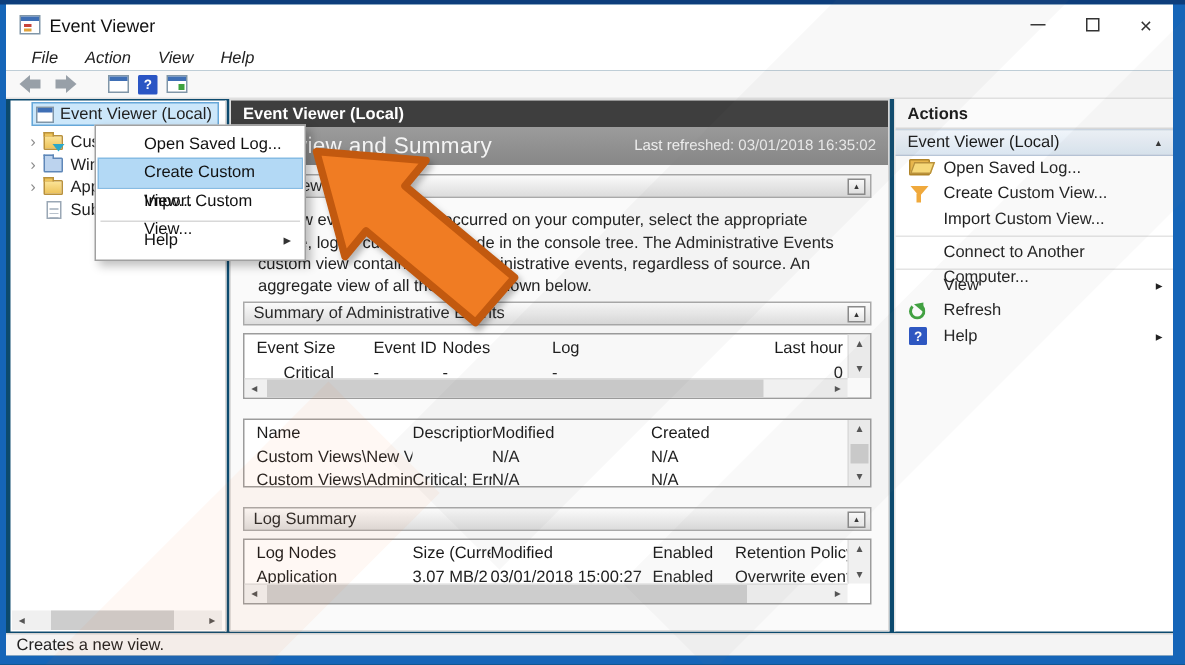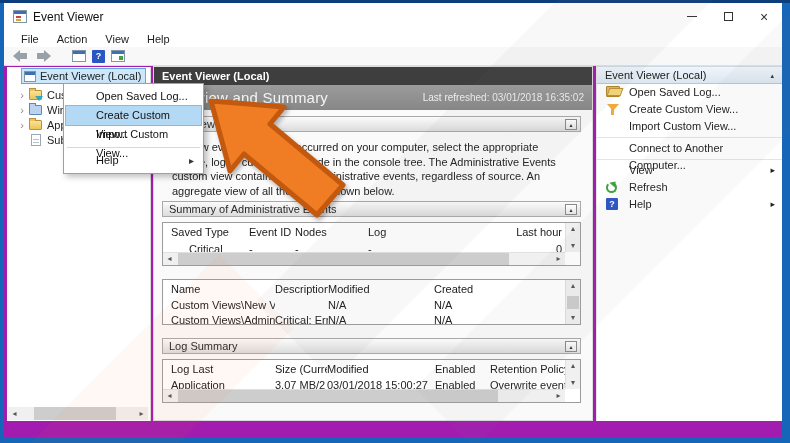--- a/index.html
+++ b/index.html
@@ -8,38 +8,38 @@
     font-family:"Liberation Sans","DejaVu Sans",sans-serif;
     background:#1565b8;
     position:relative;
     font-size:11px;
     color:#1a1a1a;
   }
   .desktop-top-edge { position:absolute; left:0; top:0; right:0; height:3px; background:#0d3e7c; }
 
   .window {
     position:absolute; left:4px; top:3px; width:778px; height:434px;
-    background:#a21caf;
+    background:#0c4a6e;
   }
 
   
   .titlebar { position:absolute; left:0; top:0; right:0; height:27px; background:#ffffff; display:flex; align-items:center; }
   .app-icon { width:14px; height:13px; margin:0 6px 0 9px; border:1px solid #8096a8; background:#fff; position:relative; }
   .app-icon::before { content:""; position:absolute; left:0; top:0; right:0; height:3px; background:#3f6fb5; }
   .app-icon::after { content:""; position:absolute; left:2px; top:5px; width:5px; height:2px; background:#c8443a; box-shadow:0 3px 0 #e0a23a; }
   .title-text { font-size:12px; color:#111; }
   .win-controls { margin-left:auto; display:flex; height:100%; }
   .win-btn { width:36px; height:100%; display:flex; align-items:center; justify-content:center; color:#333; }
   .glyph-min { width:10px; border-top:1px solid #333; display:inline-block; }
   .glyph-max { width:9px; height:9px; border:1px solid #333; display:inline-block; }
   .glyph-close { font-size:14px; line-height:1; }
 
   
   .menubar { position:absolute; left:0; top:27px; right:0; height:17px; background:#ffffff; display:flex; align-items:center; padding-left:8px; }
-  .menu-item { padding:0 9px; font-size:11px; color:#222; }
+  .menu-item { padding:0 9px; font-size:11px; color:#222;font-style:italic; }
 
   
   .toolbar { position:absolute; left:0; top:44px; right:0; height:19px; background:#f8f8f8; border-bottom:1px solid #e0e0e0; display:flex; align-items:center; padding-left:8px; gap:6px; }
   .nav-arrow { position:relative; width:17px; height:12px; }
   .nav-arrow.left::before { content:""; position:absolute; left:1px; top:0; border-top:6px solid transparent; border-bottom:6px solid transparent; border-right:7px solid #98a0a8; }
   .nav-arrow.left::after { content:""; position:absolute; left:8px; top:3px; width:7px; height:6px; background:#98a0a8; }
   .nav-arrow.right::before { content:""; position:absolute; right:1px; top:0; border-top:6px solid transparent; border-bottom:6px solid transparent; border-left:7px solid #98a0a8; }
   .nav-arrow.right::after { content:""; position:absolute; left:2px; top:3px; width:7px; height:6px; background:#98a0a8; }
   .tb-gap { width:8px; }
   .console-icon { width:14px; height:12px; border:1px solid #8096a8; background:#fff; position:relative; }
@@ -240,21 +240,21 @@
       </div>
       <div class="overview-text">To view events that have occurred on your computer, select the appropriate source, log or custom view node in the console tree. The Administrative Events custom view contains all the administrative events, regardless of source. An aggregate view of all the logs is shown below.</div>
 
       <div class="sec-summary">
         <div class="section-header">
           <span>Summary of Administrative Events</span>
           <span class="collapse-btn">▴</span>
         </div>
         <div class="table-box" style="height:44px;">
           <div class="tb-row tb-head" style="padding-right:15px;">
-            <span class="cell sm-c1">Saved Type</span>
+            <span class="cell sm-c1">Event Size</span>
             <span class="cell sm-c2">Event ID</span>
             <span class="cell sm-c3">Nodes</span>
             <span class="cell sm-c4">Log</span>
             <span class="cell sm-c5">Last hour</span>
             <span class="cell sm-c6">24 hours</span>
 
           </div>
           <div class="tb-row tb-data" style="padding-right:15px;">
             <span class="cell sm-c1 indent">Critical</span>
             <span class="cell sm-c2">-</span>
@@ -306,21 +306,21 @@
         </div>
       </div>
 
       <div class="sec-gap">
         <div class="section-header">
           <span>Log Summary</span>
           <span class="collapse-btn">▴</span>
         </div>
         <div class="table-box" style="height:44px;">
           <div class="tb-row tb-head" style="padding-right:15px;">
-            <span class="cell lg-c1">Log Last</span>
+            <span class="cell lg-c1">Log Nodes</span>
             <span class="cell lg-c2">Size (Curre...</span>
             <span class="cell lg-c3">Modified</span>
             <span class="cell lg-c4">Enabled</span>
             <span class="cell lg-c5">Retention Policy</span>
           </div>
           <div class="tb-row tb-data" style="height:15px; padding-right:15px;">
             <span class="cell lg-c1">Application</span>
             <span class="cell lg-c2">3.07 MB/2</span>
             <span class="cell lg-c3">03/01/2018 15:00:27</span>
             <span class="cell lg-c4">Enabled</span>
@@ -337,20 +337,21 @@
               </span>
             <span class="sb-btn">▸</span>
           </div>
         </div>
       </div>
 
     </div>
   </div>
 
   <div class="actions-panel">
+    <div class="actions-title">Actions</div>
     <div class="actions-group">
       <span>Event Viewer (Local)</span>
       <span class="group-collapse">▴</span>
     </div>
     <div class="action-item">
       <span class="a-icon open-folder-icon"></span>
       <span>Open Saved Log...</span>
     </div>
     <div class="action-item">
       <span class="a-icon funnel-icon"></span>
@@ -372,20 +373,21 @@
       <span class="a-icon refresh-icon"></span>
       <span>Refresh</span>
     </div>
     <div class="action-item">
       <span class="a-icon help-badge" style="width:12px;height:12px;">?</span>
       <span>Help</span>
       <span class="sub-arrow">▸</span>
     </div>
   </div>
 
+  <div class="statusbar">Creates a new view.</div>
 
   <div class="context-menu">
     <div class="cm-item">Open Saved Log...</div>
     <div class="cm-item highlight">Create Custom View...</div>
     <div class="cm-item">Import Custom View...</div>
     <div class="cm-sep"></div>
     <div class="cm-item">
       <span>Help</span>
       <span class="cm-sub-arrow">▸</span>
     </div>

